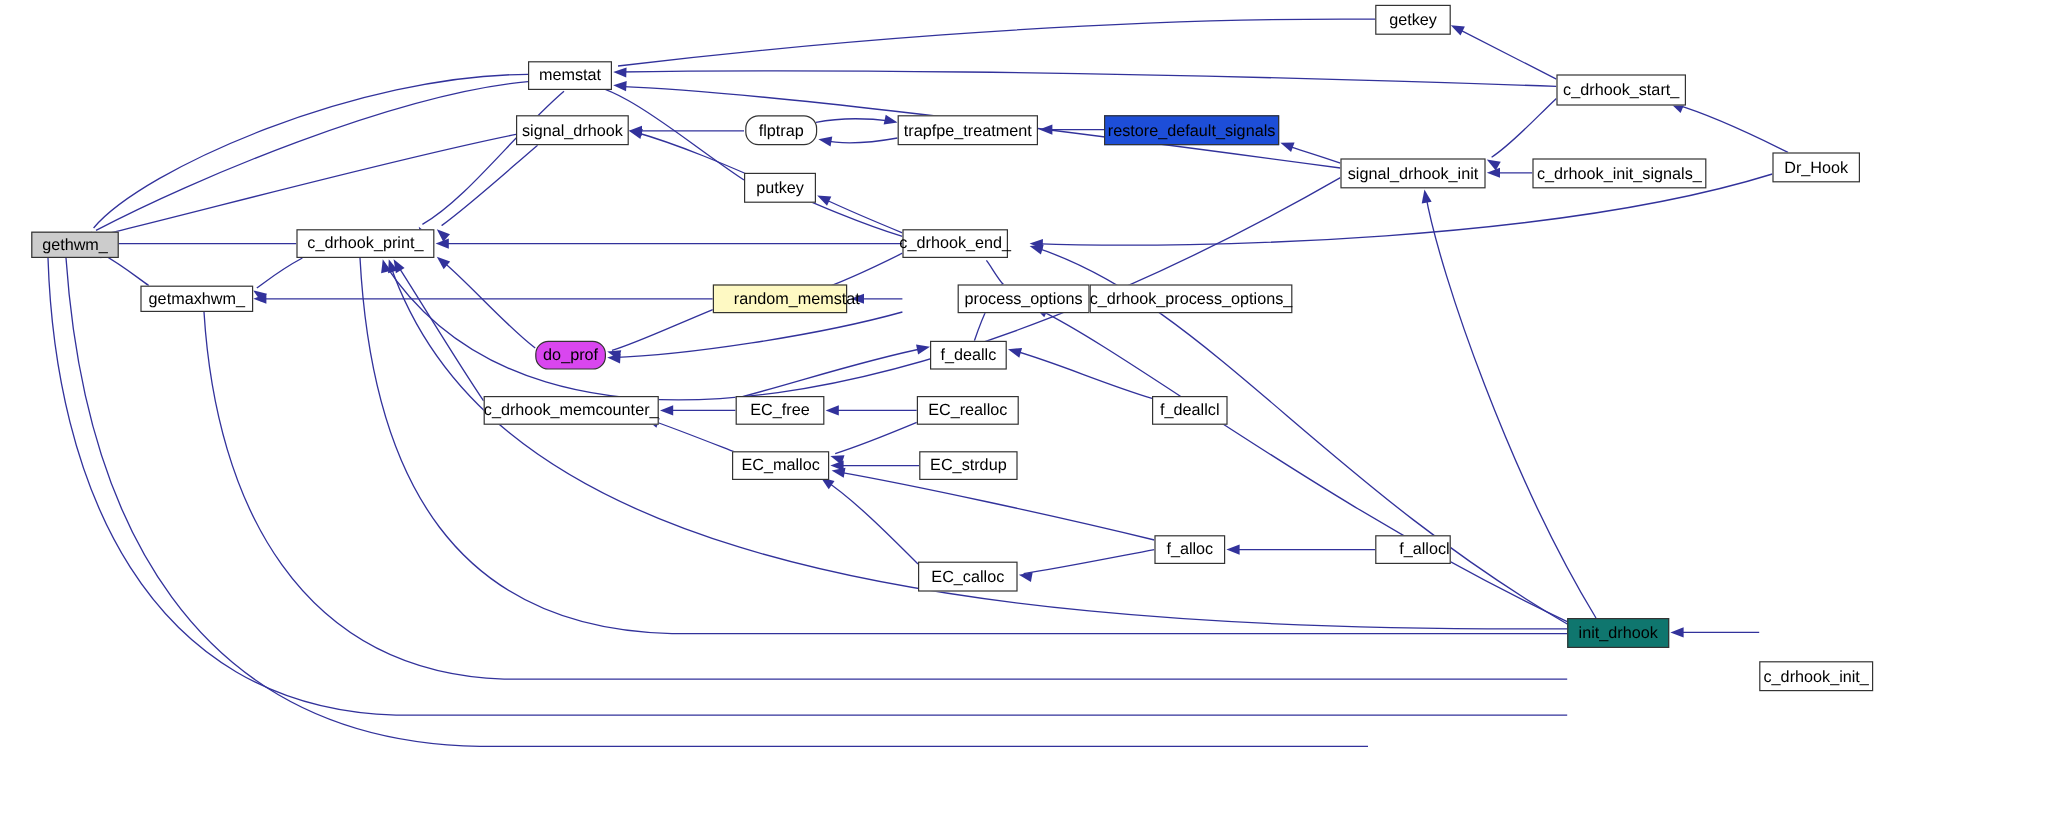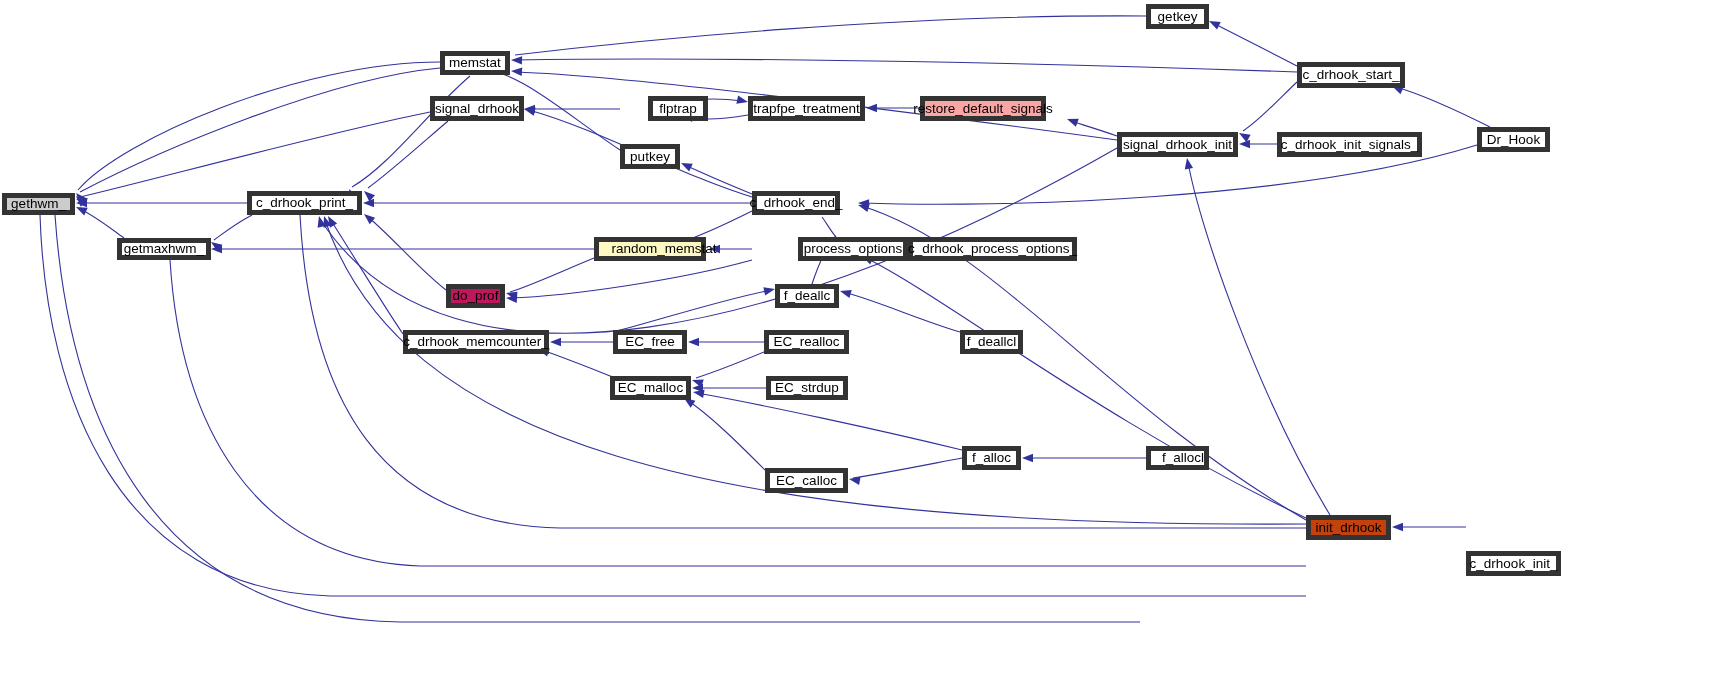--- a/index.html
+++ b/index.html
@@ -1,22 +1,22 @@
 <!DOCTYPE html>
 <html><head>
 <meta charset="utf-8">
 <style>
   html,body{margin:0;padding:0;background:#ffffff;}
   body{font-family:"Liberation Sans","DejaVu Sans",sans-serif;}
   #canvas{position:relative;width:1712px;height:683px;background:#fff;overflow:hidden;}
   #edges{position:absolute;left:0;top:0;width:1712px;height:683px;}
-  .node{position:absolute;box-sizing:border-box;border:5px solid #b91c1c;background:#ffffff;
+  .node{position:absolute;box-sizing:border-box;border:1px solid #b91c1c;background:#ffffff;
         display:flex;align-items:center;justify-content:center;white-space:nowrap;
         font-size:13.5px;color:#000000;line-height:1;letter-spacing:0px;}
-  .node.highlight{background:#cccccc;border-color:#333333;}
+  .node.highlight{background:#cccccc;border-color:#333333;margin-left:24px;}
 </style>
 </head>
 <body>
 
 <div id="canvas" style="width: 1712px; height: 683px; background: rgb(255, 255, 255);">
   <svg id="edges" viewBox="0 0 1712 683" xmlns="http://www.w3.org/2000/svg">
       <path d="M 440,68 C 330,78 160,150 80,192" fill="none" stroke="#32329b" stroke-width="1.1"></path>
       <polygon points="0,0 -11,-4.2 -11,4.2" fill="#32329b" transform="translate(76,196) rotate(225)"></polygon>
       <path d="M 430,112 C 330,132 160,178 80,197" fill="none" stroke="#32329b" stroke-width="1.1"></path>
       <polygon points="0,0 -11,-4.2 -11,4.2" fill="#32329b" transform="translate(76,199) rotate(196)"></polygon>
@@ -129,45 +129,45 @@
     </div>
     <div class="node" style="left: 247px; top: 191px; width: 115px; height: 24px; background: rgb(255, 255, 255); border-color: rgb(51, 51, 51);">
       <span>c_drhook_print_</span>
     </div>
     <div class="node" style="left: 440px; top: 51px; width: 70px; height: 24px; background: rgb(255, 255, 255); border-color: rgb(51, 51, 51);">
       <span>memstat</span>
     </div>
     <div class="node" style="left: 430px; top: 96px; width: 94px; height: 25px; background: rgb(255, 255, 255); border-color: rgb(51, 51, 51);">
       <span>signal_drhook</span>
     </div>
-    <div class="node" style="left: 648px; top: 96px; width: 60px; height: 25px; background: rgb(255, 255, 255); border-color: rgb(51, 51, 51);">
+    <div class="node" style="left: 621px; top: 96px; width: 60px; height: 25px; background: rgb(255, 255, 255); border-color: rgb(51, 51, 51); border-radius: 11px;">
       <span>flptrap</span>
     </div>
     <div class="node" style="left: 748px; top: 96px; width: 117px; height: 25px; background: rgb(255, 255, 255); border-color: rgb(51, 51, 51);">
       <span>trapfpe_treatment</span>
     </div>
-    <div class="node" style="left: 920px; top: 96px; width: 126px; height: 25px; background: #fca5a5; border-color: rgb(51, 51, 51);">
+    <div class="node" style="left: 920px; top: 96px; width: 146px; height: 25px; background: #1d4ed8; border-color: rgb(51, 51, 51);">
       <span>restore_default_signals</span>
     </div>
     <div class="node" style="left: 620px; top: 144px; width: 60px; height: 25px; background: rgb(255, 255, 255); border-color: rgb(51, 51, 51);">
       <span>putkey</span>
     </div>
     <div class="node" style="left: 752px; top: 191px; width: 88px; height: 24px; background: rgb(255, 255, 255); border-color: rgb(51, 51, 51);">
       <span>c_drhook_end_</span>
     </div>
     <div class="node" style="left: 594px; top: 237px; width: 112px; height: 24px; background: #fef9c3; border-color: rgb(51, 51, 51); padding-left: 28px;">
       <span>random_memstat</span>
     </div>
     <div class="node" style="left: 752px; top: 237px; width: 110px; height: 24px; background: rgb(255, 255, 255); border-color: rgb(51, 51, 51); margin-left: 46px;">
       <span>process_options</span>
     </div>
     <div class="node" style="left: 908px; top: 237px; width: 169px; height: 24px; background: rgb(255, 255, 255); border-color: rgb(51, 51, 51);">
       <span>c_drhook_process_options_</span>
     </div>
-    <div class="node" style="left: 446px; top: 284px; width: 59px; height: 24px; background: #be185d; border-color: rgb(51, 51, 51);">
+    <div class="node" style="left: 446px; top: 284px; width: 59px; height: 24px; background: #d946ef; border-color: rgb(51, 51, 51); border-radius: 11px;">
       <span>do_prof</span>
     </div>
     <div class="node" style="left: 775px; top: 284px; width: 64px; height: 24px; background: rgb(255, 255, 255); border-color: rgb(51, 51, 51);">
       <span>f_deallc</span>
     </div>
     <div class="node" style="left: 403px; top: 330px; width: 146px; height: 24px; background: rgb(255, 255, 255); border-color: rgb(51, 51, 51);">
       <span>c_drhook_memcounter_</span>
     </div>
     <div class="node" style="left: 613px; top: 330px; width: 74px; height: 24px; background: rgb(255, 255, 255); border-color: rgb(51, 51, 51); text-align: right;">
       <span>EC_free</span>
@@ -201,19 +201,19 @@
     </div>
     <div class="node" style="left: 1117px; top: 132px; width: 121px; height: 25px; background: rgb(255, 255, 255); border-color: rgb(51, 51, 51);">
       <span>signal_drhook_init</span>
     </div>
     <div class="node" style="left: 1277px; top: 132px; width: 145px; height: 25px; background: rgb(255, 255, 255); border-color: rgb(51, 51, 51);">
       <span>c_drhook_init_signals_</span>
     </div>
     <div class="node" style="left: 1477px; top: 127px; width: 73px; height: 25px; background: rgb(255, 255, 255); border-color: rgb(51, 51, 51);">
       <span>Dr_Hook</span>
     </div>
-    <div class="node" style="left: 1306px; top: 515px; width: 85px; height: 25px; background: #c2410c; border-color: rgb(51, 51, 51);">
+    <div class="node" style="left: 1306px; top: 515px; width: 85px; height: 25px; background: #0f766e; border-color: rgb(51, 51, 51);">
       <span>init_drhook</span>
     </div>
     <div class="node" style="left: 1466px; top: 515px; width: 95px; height: 25px; background: rgb(255, 255, 255); border-color: rgb(51, 51, 51); margin-top: 36px;">
       <span>c_drhook_init_</span>
     </div>
   </div>
 
 </body></html>

